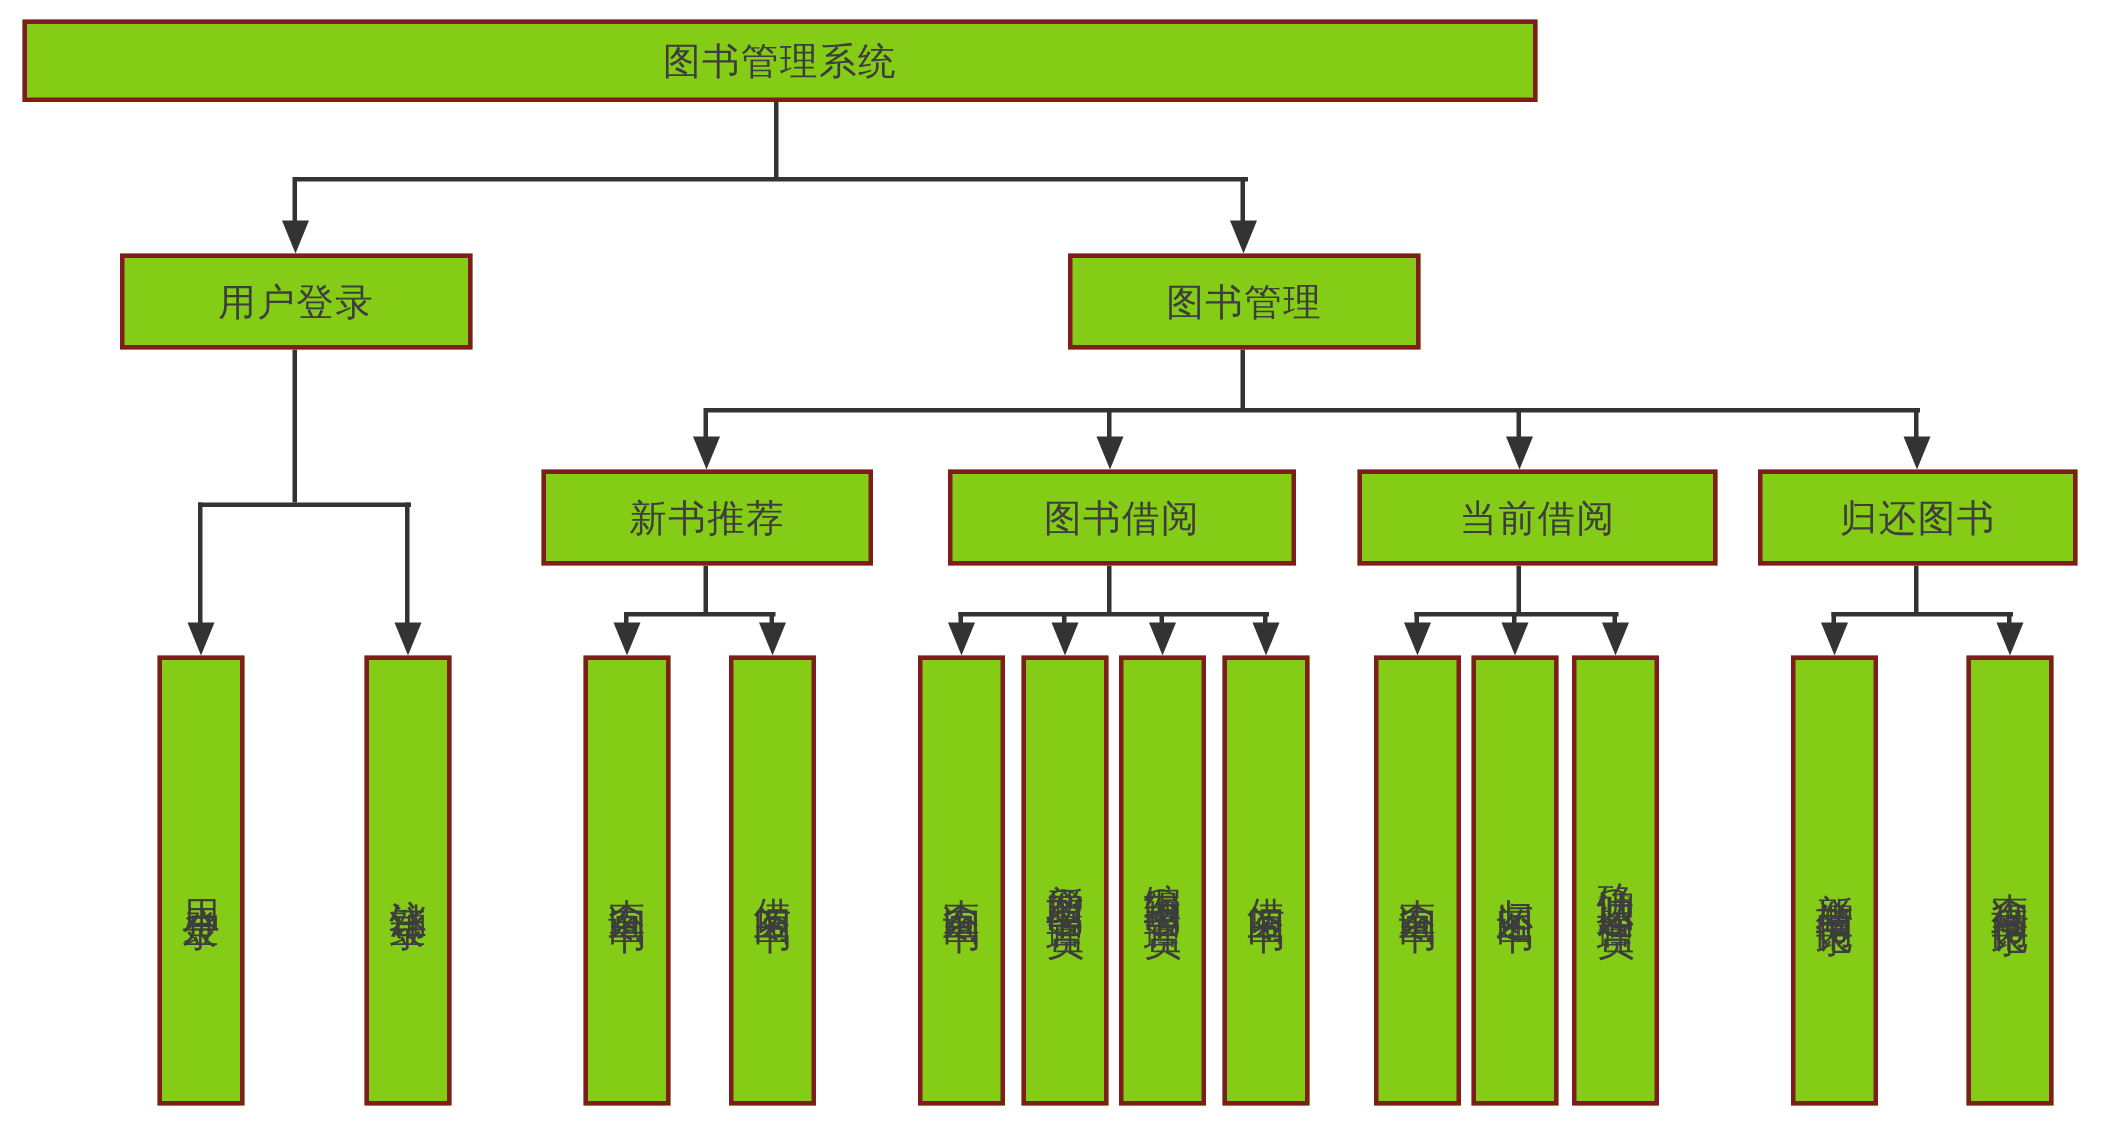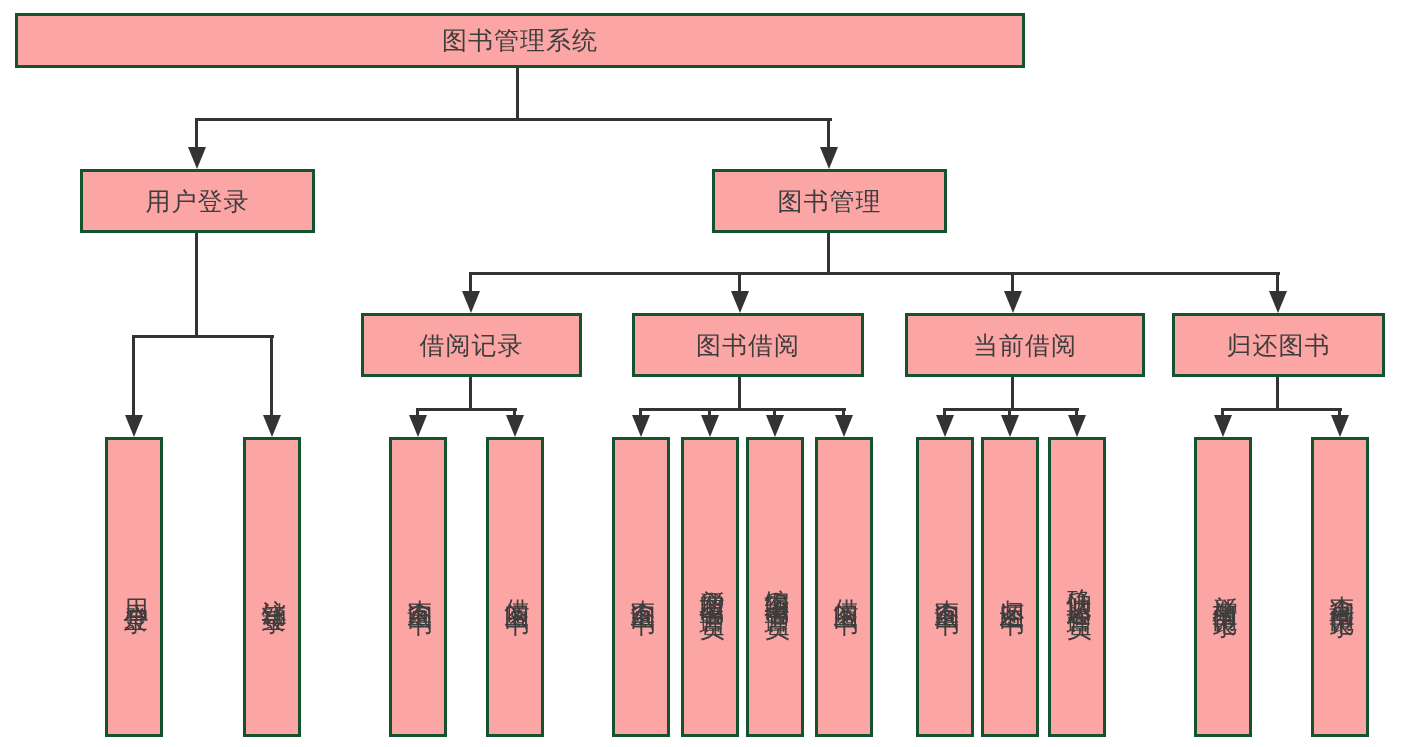--- a/index.html
+++ b/index.html
@@ -12,24 +12,23 @@
     width: 1405px;
     height: 747px;
     background: #ffffff;
     overflow: hidden;
     font-family: "Liberation Sans", "DejaVu Sans", sans-serif;
   }
   
   .box {
     position: absolute;
     box-sizing: border-box;
-    border: 3px solid #14532d;
-    background: #fca5a5;
+    border: 3px solid #7f1d1d;
+    background: #84cc16;
     color: #3d3d3d;
-    font-family: Liberation Mono, monospace;
   }
   .hbox {
     display: flex;
     align-items: center;
     justify-content: center;
     font-size: 25px;
     letter-spacing: 1px;
   }
   .vbox {
     display: flex;
@@ -142,21 +141,21 @@
   </div>
 
   <div class="box hbox" style="left:80px;top:169px;width:235px;height:64px">
     <span>用户登录</span>
   </div>
   <div class="box hbox" style="left:712px;top:169px;width:235px;height:64px">
     <span>图书管理</span>
   </div>
 
   <div class="box hbox" style="left:361px;top:313px;width:221px;height:64px">
-    <span>借阅记录</span>
+    <span>新书推荐</span>
   </div>
   <div class="box hbox" style="left:632px;top:313px;width:232px;height:64px">
     <span>图书借阅</span>
   </div>
   <div class="box hbox" style="left:905px;top:313px;width:240px;height:64px">
     <span>当前借阅</span>
   </div>
   <div class="box hbox" style="left:1172px;top:313px;width:213px;height:64px">
     <span>归还图书</span>
   </div>

